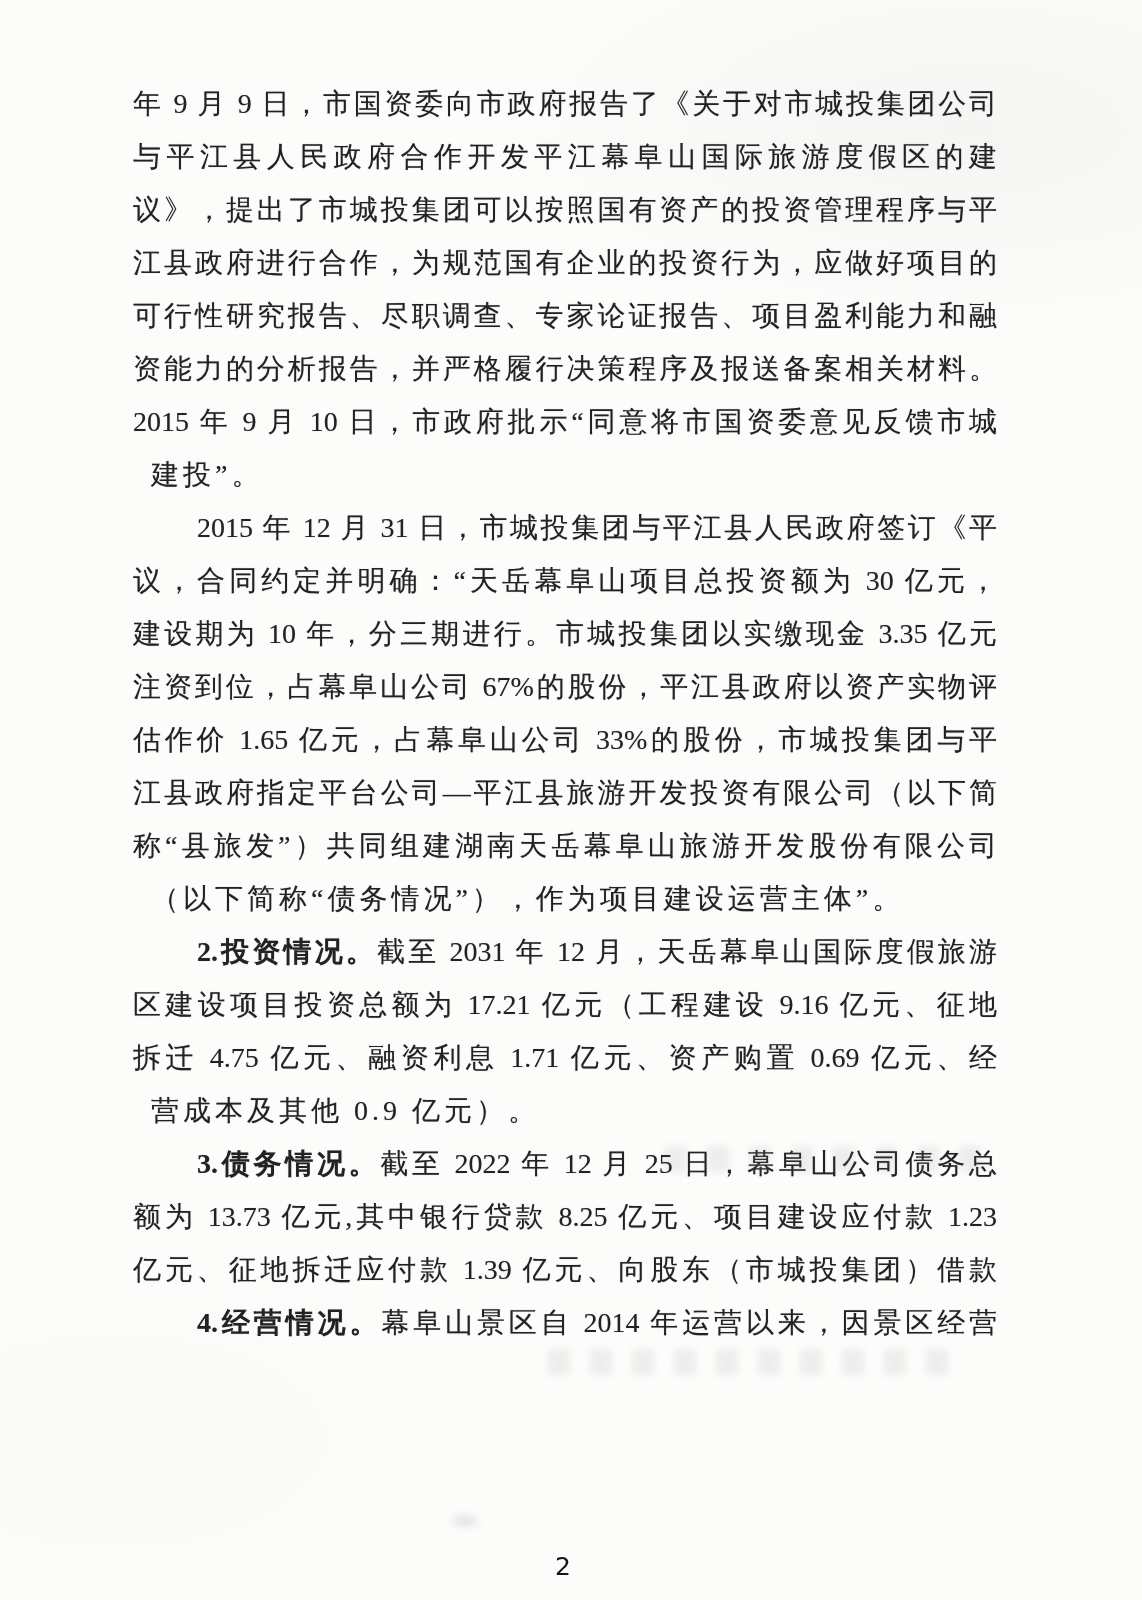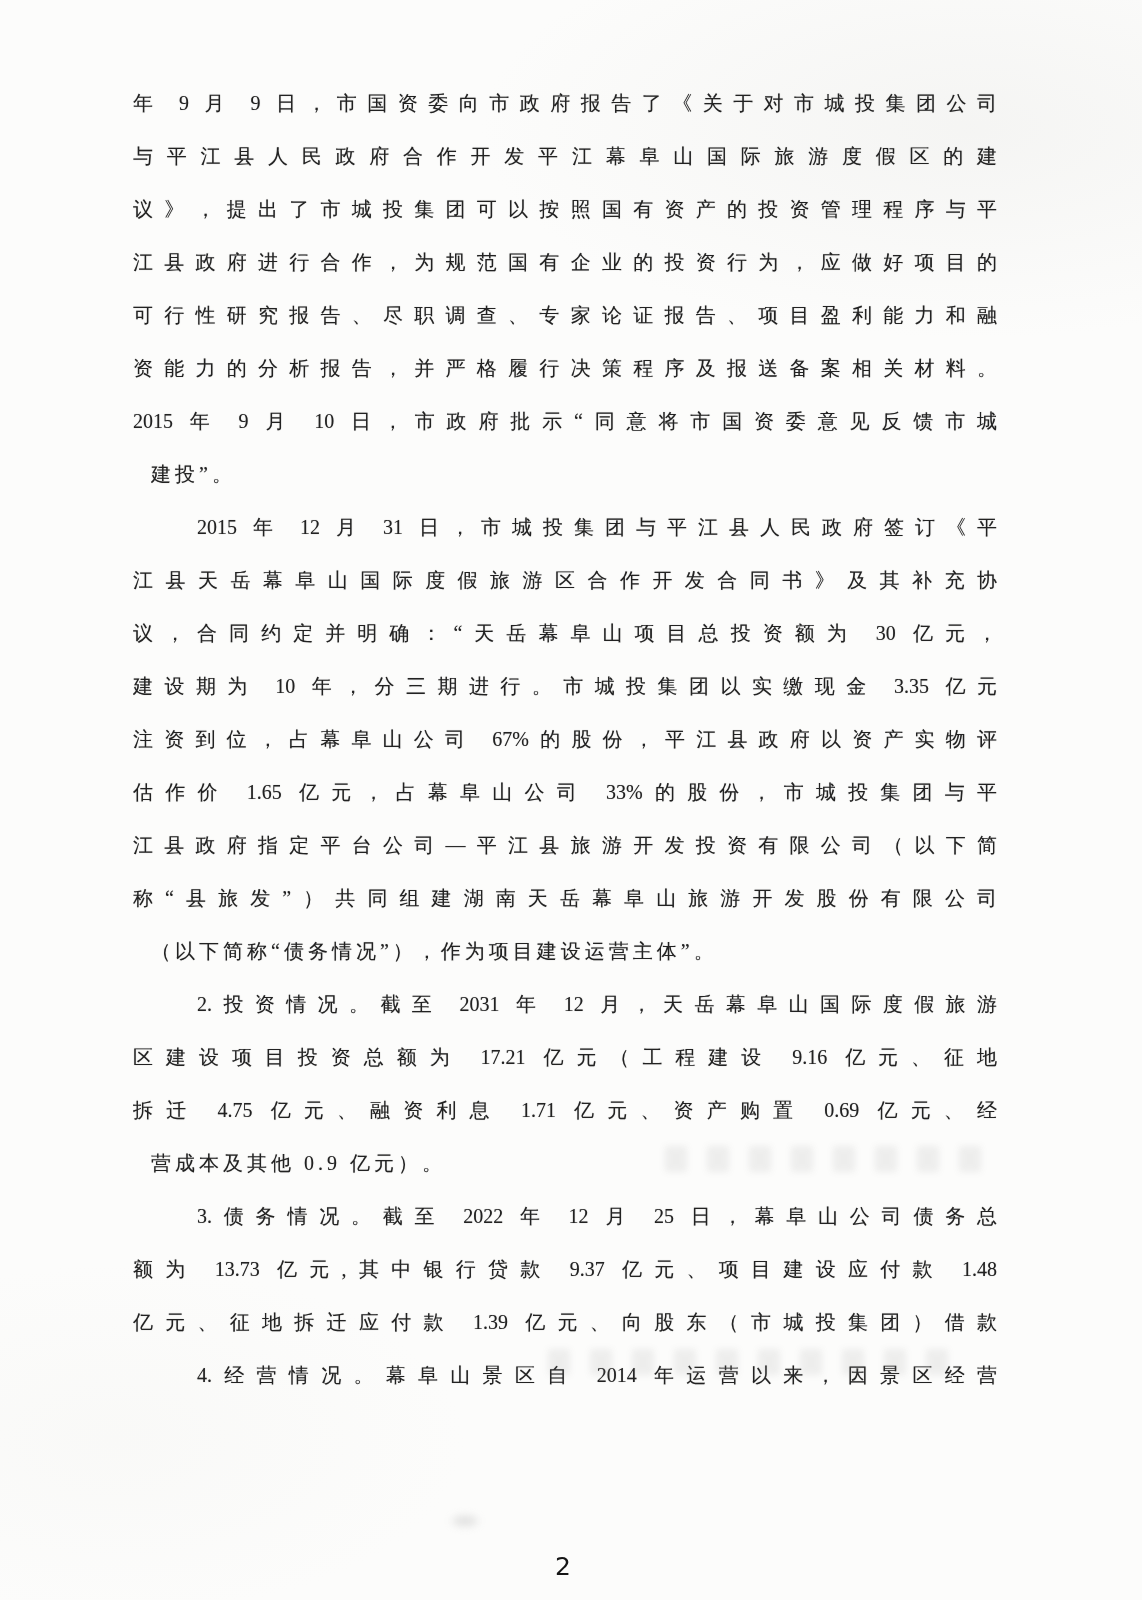--- a/index.html
+++ b/index.html
@@ -16,37 +16,37 @@
     color:#222;
   }
   .textblock{
     position:absolute;
     left:133px; top:77px;
     width:864px;
   }
   .ln{
     height:53px;
     line-height:53px;
-    font-size:20px;
+    font-size:28px;
     white-space:nowrap;
     overflow:hidden;
     text-align:justify;
     text-align-last:justify;
     text-justify:inter-character;
     text-shadow:0 0 1px rgba(20,20,20,.35);
   }
   .ln.short{
     text-align-last:left;
     letter-spacing:4px;
     margin-left:18px;
   }
   .ln.indent{
     padding-left:64px;
   }
-  .hd{font-weight:normal;}
+  .hd{font-weight:bold;}
   .pagenum{
     position:absolute;
     top:1552px; left:0;
     width:1142px;
     text-align:center;
     transform:translateX(-8px);
     font-family:"DejaVu Sans","Liberation Sans",sans-serif;
     font-size:25px;
     color:#151515;
   }
@@ -74,36 +74,35 @@
     <div class="ln"><span>年 9 月 9 日，市国资委向市政府报告了《关于对市城投集团公司</span></div>
     <div class="ln"><span>与平江县人民政府合作开发平江幕阜山国际旅游度假区的建</span></div>
     <div class="ln"><span>议》，提出了市城投集团可以按照国有资产的投资管理程序与平</span></div>
     <div class="ln"><span>江县政府进行合作，为规范国有企业的投资行为，应做好项目的</span></div>
     <div class="ln"><span>可行性研究报告、尽职调查、专家论证报告、项目盈利能力和融</span></div>
     <div class="ln"><span>资能力的分析报告，并严格履行决策程序及报送备案相关材料。</span></div>
     <div class="ln"><span>2015 年 9 月 10 日，市政府批示“同意将市国资委意见反馈市城</span></div>
     <div class="ln short"><span>建投”。</span></div>
 
     <div class="ln indent"><span>2015 年 12 月 31 日，市城投集团与平江县人民政府签订《平</span></div>
-    <div class="ln"><span>江县天岳幕阜山国际度假旅游区合作开发合同书》及其补充协</span></div>
     <div class="ln"><span>议，合同约定并明确：“天岳幕阜山项目总投资额为 30 亿元，</span></div>
     <div class="ln"><span>建设期为 10 年，分三期进行。市城投集团以实缴现金 3.35 亿元</span></div>
     <div class="ln"><span>注资到位，占幕阜山公司 67%的股份，平江县政府以资产实物评</span></div>
     <div class="ln"><span>估作价 1.65 亿元，占幕阜山公司 33%的股份，市城投集团与平</span></div>
     <div class="ln"><span>江县政府指定平台公司—平江县旅游开发投资有限公司（以下简</span></div>
     <div class="ln"><span>称“县旅发”）共同组建湖南天岳幕阜山旅游开发股份有限公司</span></div>
     <div class="ln short"><span>（以下简称“债务情况”），作为项目建设运营主体”。</span></div>
 
     <div class="ln indent"><span class="hd">2.投资情况。</span><span>截至 2031 年 12 月，天岳幕阜山国际度假旅游</span></div>
     <div class="ln"><span>区建设项目投资总额为 17.21 亿元（工程建设 9.16 亿元、征地</span></div>
     <div class="ln"><span>拆迁 4.75 亿元、融资利息 1.71 亿元、资产购置 0.69 亿元、经</span></div>
     <div class="ln short"><span>营成本及其他 0.9 亿元）。</span></div>
 
     <div class="ln indent"><span class="hd">3.债务情况。</span><span>截至 2022 年 12 月 25 日，幕阜山公司债务总</span></div>
-    <div class="ln"><span>额为 13.73 亿元,其中银行贷款 9.37 亿元、项目建设应付款 1.48</span></div>
+    <div class="ln"><span>额为 13.73 亿元,其中银行贷款 8.25 亿元、项目建设应付款 1.23</span></div>
     <div class="ln"><span>亿元、征地拆迁应付款 1.39 亿元、向股东（市城投集团）借款</span></div>
 
     <div class="ln indent"><span class="hd">4.经营情况。</span><span>幕阜山景区自 2014 年运营以来，因景区经营</span></div>
   </div>
 
   <div class="ghost" id="ghost1"></div>
   <div class="ghost" id="ghost2"></div>
   <div id="smudge"></div>
 
   <div class="pagenum">2</div>

